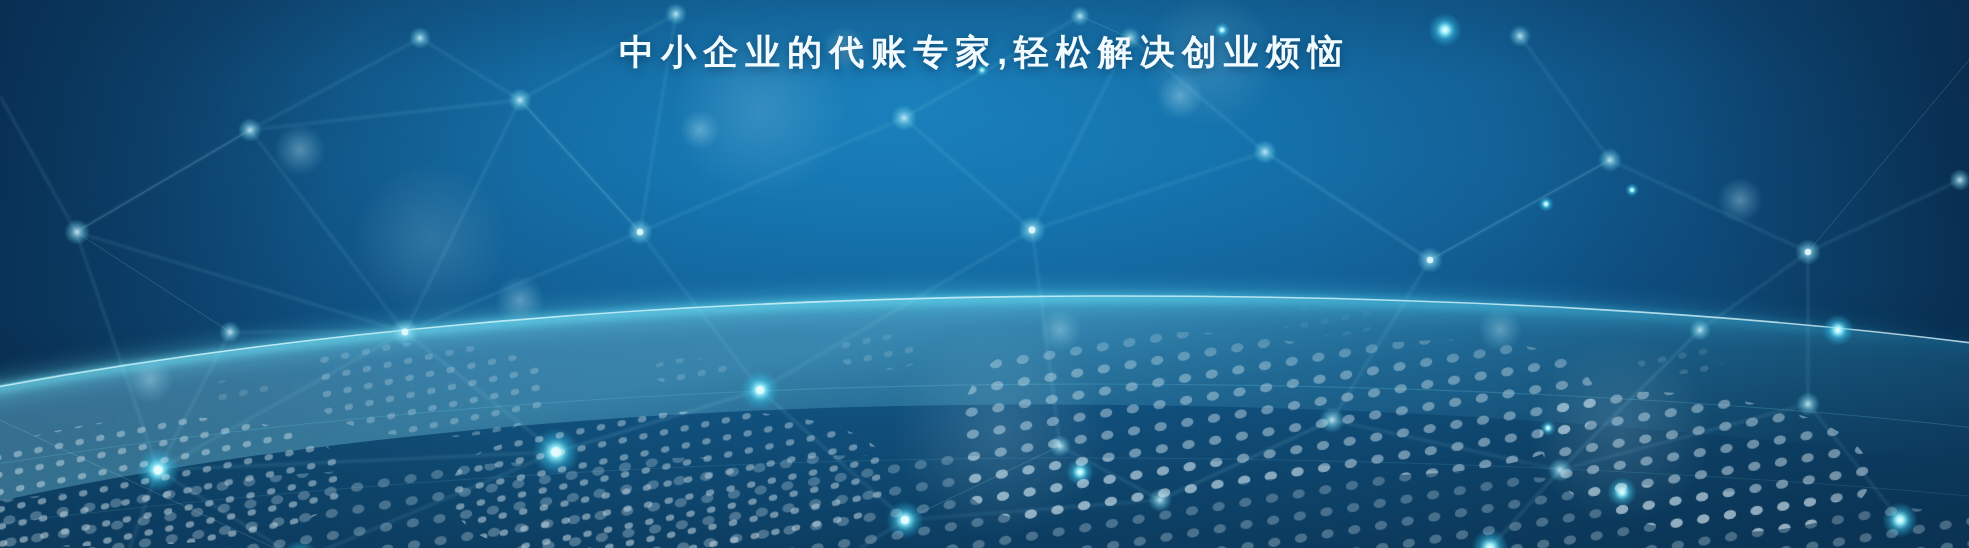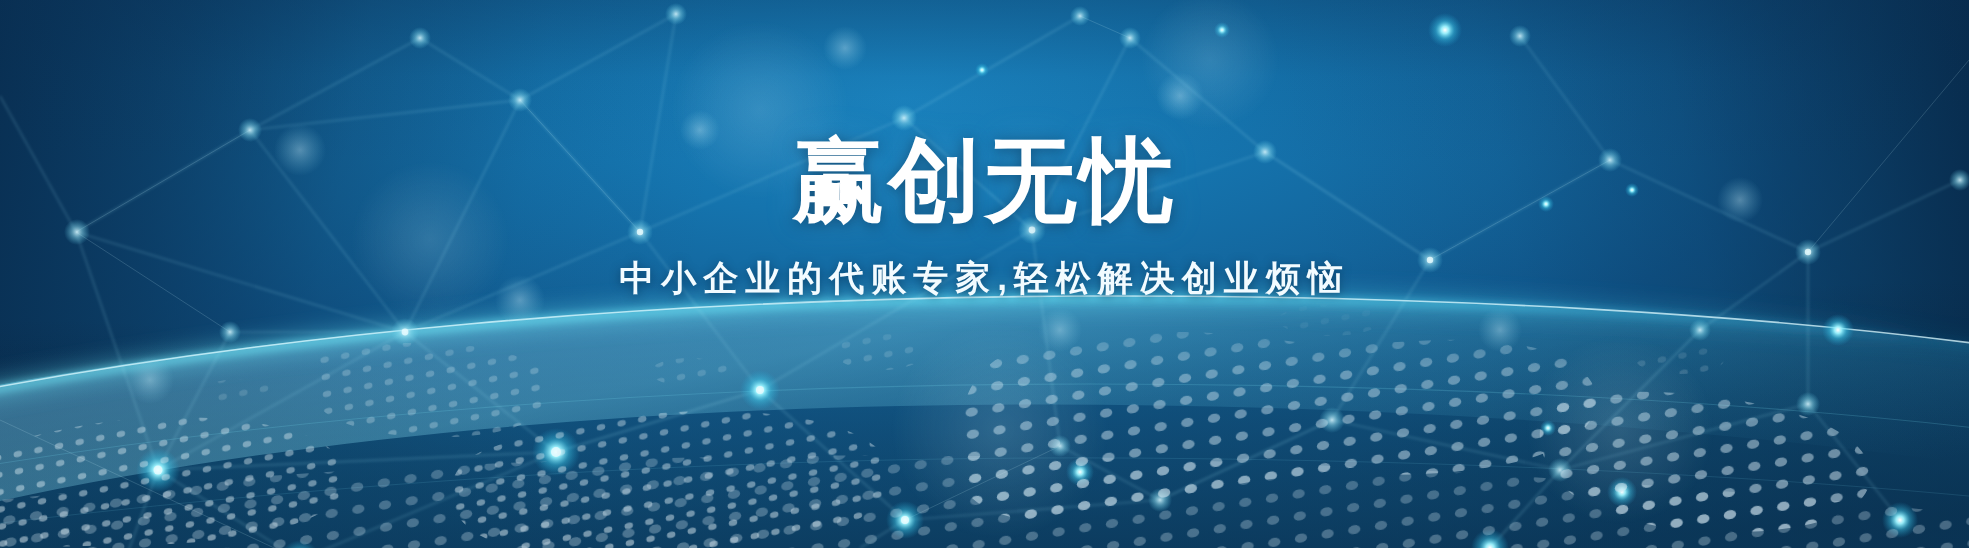--- a/index.html
+++ b/index.html
@@ -363,17 +363,16 @@
       </radialGradient>
     </defs>
     <circle cx="760" cy="110" r="90" fill="url(#bokeh)"></circle>
     <circle cx="1210" cy="60" r="70" fill="url(#bokeh)"></circle>
     <circle cx="430" cy="240" r="80" fill="url(#bokeh)"></circle>
     <circle cx="1620" cy="430" r="95" fill="url(#bokeh)"></circle>
     <circle cx="1000" cy="430" r="110" fill="url(#bokeh)"></circle>
   </svg>
 
   <div class="title-wrap">
-    <div class="headline">赢创无忧</div>
     <div class="subhead">中小企业的代账专家,轻松解决创业烦恼</div>
   </div>
 
 </div>
 
 </body></html>

